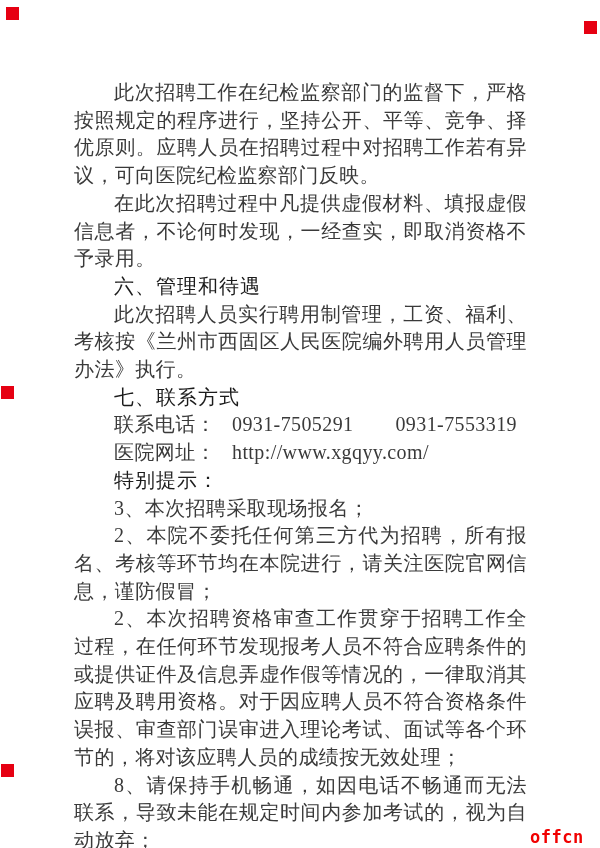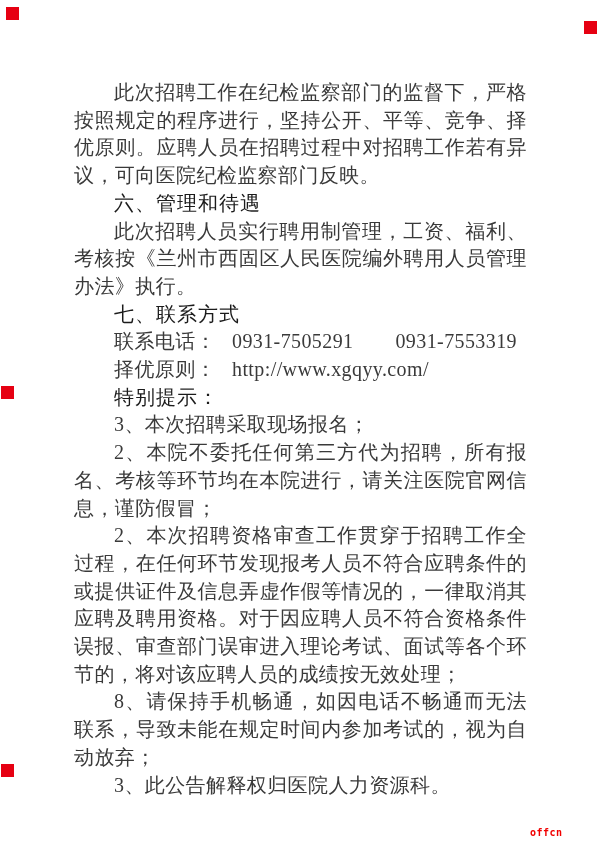--- a/index.html
+++ b/index.html
@@ -37,35 +37,36 @@
   .sq-tl { left: 6px;   top: 7px; }
   .sq-tr { left: 584px; top: 21px; }
   .sq-ml { left: 1px;   top: 386px; }
   .sq-bl { left: 1px;   top: 764px; }
   .brand {
     position: absolute;
     left: 530px; top: 827px;
     color: #f10000;
     font-family: "DejaVu Sans Mono", "Liberation Mono", monospace;
     font-weight: bold;
-    font-size: 10px;
+    font-size: 17px;
     letter-spacing: 0.5px;
     text-align: right;
   }
 </style>
 </head>
 <body>
 
 <div class="doc">
   <p>此次招聘工作在纪检监察部门的监督下，严格按照规定的程序进行，坚持公开、平等、竞争、择优原则。应聘人员在招聘过程中对招聘工作若有异议，可向医院纪检监察部门反映。</p>
+  <p>在此次招聘过程中凡提供虚假材料、填报虚假信息者，不论何时发现，一经查实，即取消资格不予录用。</p>
   <p class="heading">六、管理和待遇</p>
   <p>此次招聘人员实行聘用制管理，工资、福利、考核按《兰州市西固区人民医院编外聘用人员管理办法》执行。</p>
   <p class="heading">七、联系方式</p>
   <p><span>联系电话：</span><span class="num">0931-7505291</span><span class="phone-gap"></span><span class="num">0931-7553319</span></p>
-  <p><span>择优原则：</span><span class="num">http://www.xgqyy.com/</span></p>
+  <p><span>医院网址：</span><span class="num">http://www.xgqyy.com/</span></p>
   <p class="heading">特别提示：</p>
   <p>3、本次招聘采取现场报名；</p>
   <p>2、本院不委托任何第三方代为招聘，所有报名、考核等环节均在本院进行，请关注医院官网信息，谨防假冒；</p>
   <p>2、本次招聘资格审查工作贯穿于招聘工作全过程，在任何环节发现报考人员不符合应聘条件的或提供证件及信息弄虚作假等情况的，一律取消其应聘及聘用资格。对于因应聘人员不符合资格条件误报、审查部门误审进入理论考试、面试等各个环节的，将对该应聘人员的成绩按无效处理；</p>
   <p>8、请保持手机畅通，如因电话不畅通而无法联系，导致未能在规定时间内参加考试的，视为自动放弃；</p>
   <p>3、此公告解释权归医院人力资源科。</p>
 </div>
 
 <div class="logo-square sq-tl"></div>
 <div class="logo-square sq-tr"></div>

